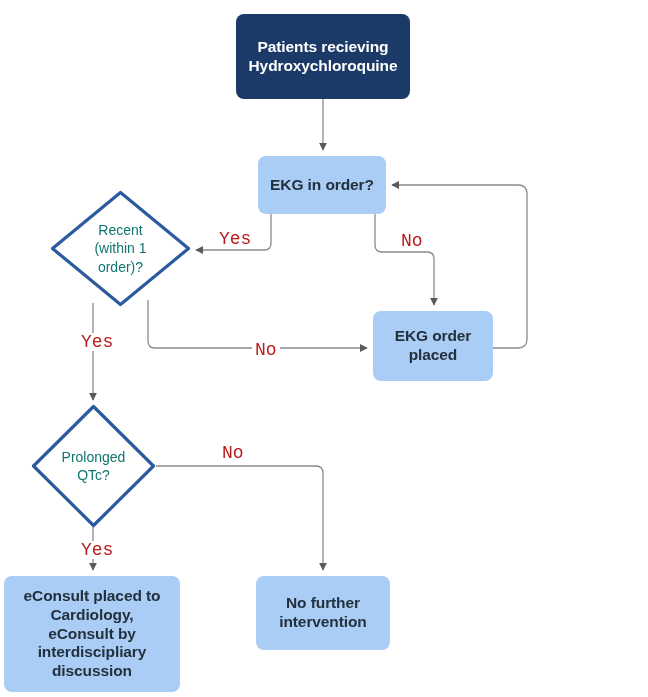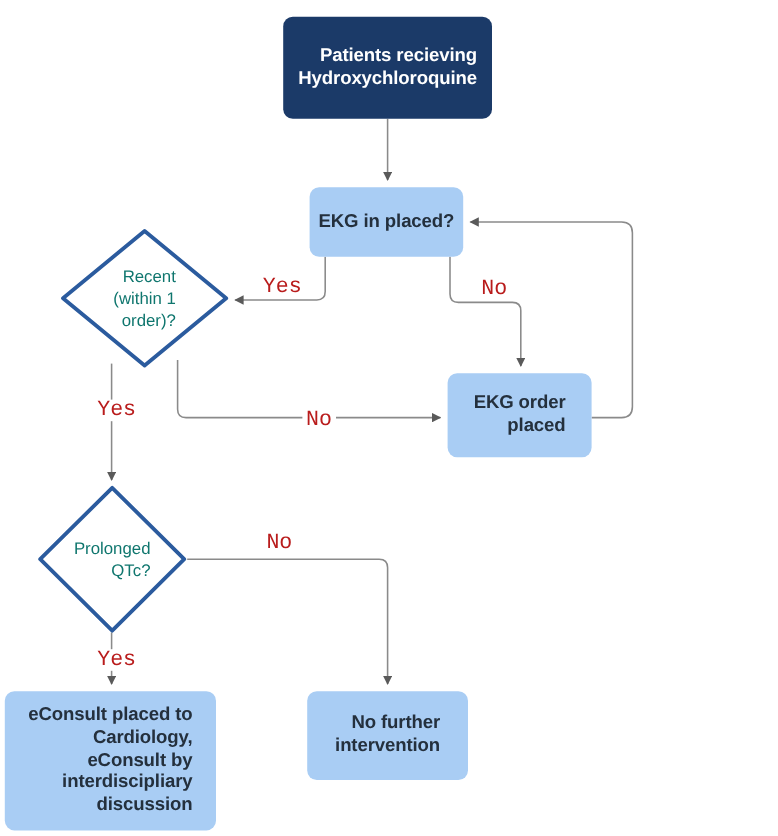--- a/index.html
+++ b/index.html
@@ -27,21 +27,21 @@
     top: 0;
     width: 648px;
     height: 697px;
   }
   .node {
     position: absolute;
     box-sizing: border-box;
     display: flex;
     align-items: center;
     justify-content: center;
-    text-align: right;
+    text-align: center;
   }
   .node-box {
     border-radius: 8px;
   }
   .node-box .node-label {
     font-weight: bold;
     line-height: 1.22;
     letter-spacing: -0.1px;
   }
   .start-box {
@@ -118,21 +118,21 @@
 
   <div class="node node-box start-box" style="left:236px; top:14px; width:174px; height:85px;">
     <div class="node-label">
       <span>Patients recieving</span><br>
       <span>Hydroxychloroquine</span>
     </div>
   </div>
 
   <div class="node node-box proc-box" style="left:258px; top:156px; width:128px; height:58px;">
     <div class="node-label">
-      <span>EKG in placed?</span>
+      <span>EKG in order?</span>
     </div>
   </div>
 
   <div class="node decision" style="left:50px; top:190px; width:141px; height:117px;">
     <svg class="diamond-shape" viewBox="0 0 141 117" preserveAspectRatio="none" xmlns="http://www.w3.org/2000/svg">
       <polygon points="70.5,2.5 138.5,58.5 70.5,114.5 2.5,58.5" fill="#ffffff" stroke="#2b5b9e" stroke-width="3.2" stroke-linejoin="round"></polygon>
     </svg>
     <div class="node-label">
       <span>Recent</span><br>
       <span>(within 1</span><br>

